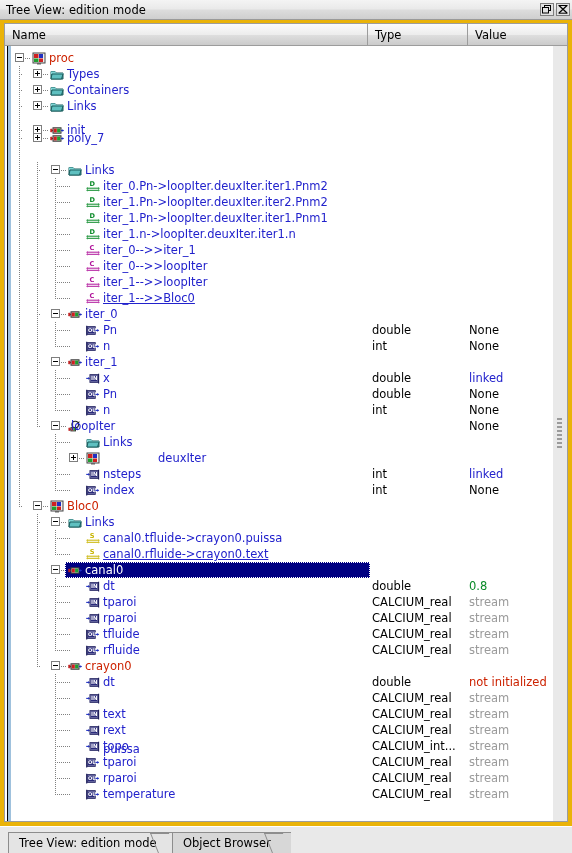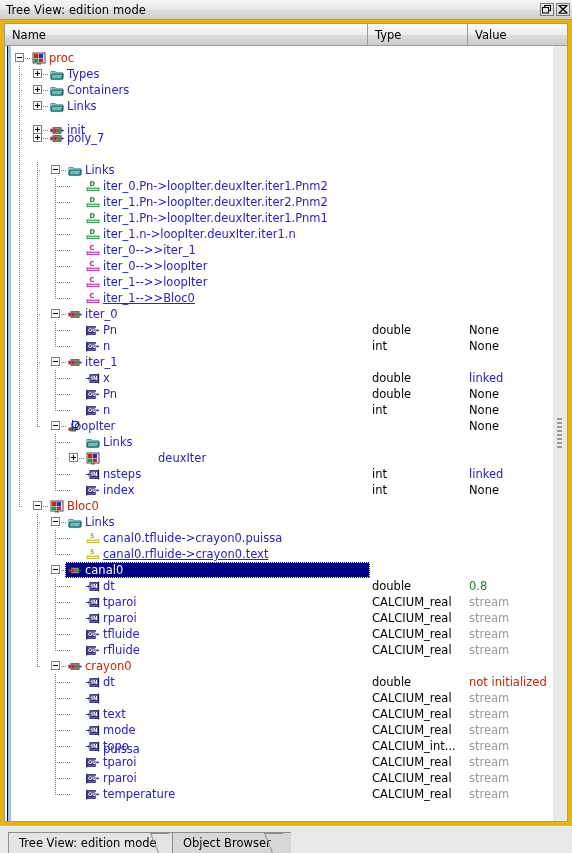--- a/index.html
+++ b/index.html
@@ -822,21 +822,21 @@
             <span class="ic" style="left: 79px;">
               <svg width="14" height="13" viewBox="0 0 14 13">
                 <path d="M0.2 6.4 L3.4 6.4" stroke="#2030c0" stroke-width="1.1"></path>
                 <path d="M2.2 5.1 L3.9 6.4 L2.2 7.7 Z" fill="#2030c0"></path>
                 <rect x="4" y="2.7" width="8" height="7.6" fill="#b9bcd8" stroke="#1a1a5a"></rect>
                 <rect x="4.8" y="3.5" width="6.4" height="6" fill="#2a2a7a"></rect>
                 <text x="5" y="8.4" font-family="DejaVu Sans, sans-serif" font-size="5.4" font-weight="bold" fill="#ffffff">IN</text>
                 <path d="M12.6 1.8 L12.6 11.4" stroke="#1a1a5a" stroke-width="1.1"></path>
               </svg>
             </span>
-            <span class="lbl c-blue" style="position: absolute; left: 96px; top: 0px; line-height: 16px;">mode</span>
+            <span class="lbl c-blue" style="position: absolute; left: 96px; top: 0px; line-height: 16px;">rext</span>
             <span class="ty">CALCIUM_real</span>
             <span class="vl c-gray">stream</span>
           </div>
           <div class="row" style="position: absolute; left: 0px; right: 0px; top: 692px;">
             <div class="hdot" style="left: 48px; width: 16px;"></div>
             <span class="ic" style="left: 79px;">
               <svg width="14" height="13" viewBox="0 0 14 13">
                 <path d="M0.2 6.4 L3.4 6.4" stroke="#2030c0" stroke-width="1.1"></path>
                 <path d="M2.2 5.1 L3.9 6.4 L2.2 7.7 Z" fill="#2030c0"></path>
                 <rect x="4" y="2.7" width="8" height="7.6" fill="#b9bcd8" stroke="#1a1a5a"></rect>

